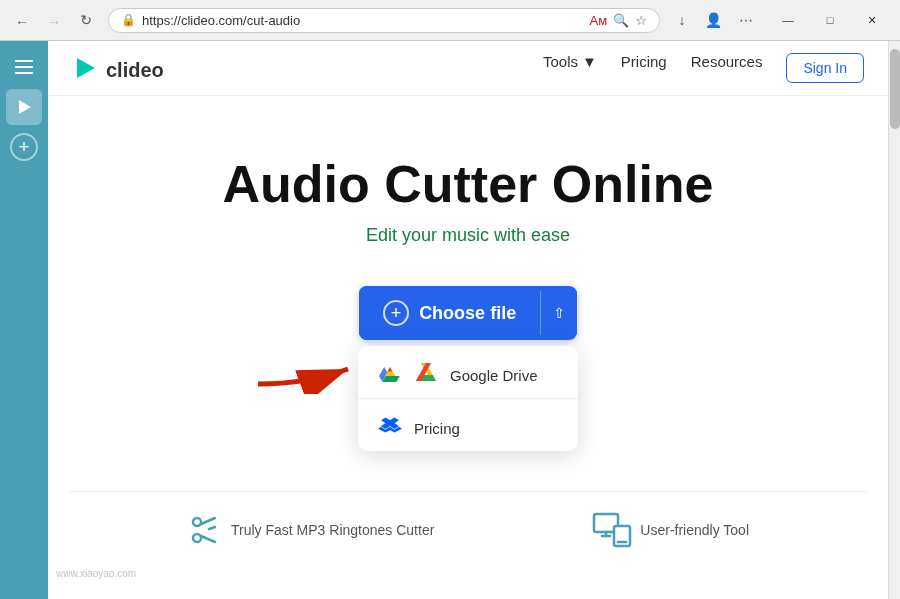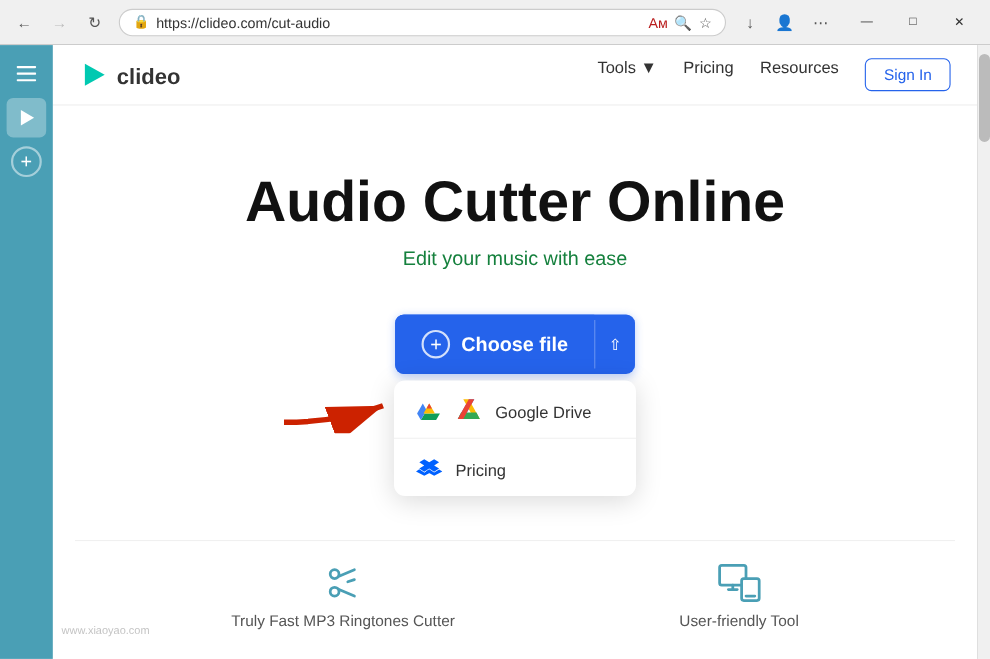--- a/index.html
+++ b/index.html
@@ -318,21 +318,20 @@
     
     .features {
       display: flex;
       justify-content: space-around;
       padding: 20px 40px 30px;
       border-top: 1px solid #f0f0f0;
       margin-top: 20px;
     }
     .feature {
       display: flex;
-      flex-direction: column;
       align-items: center;
       gap: 8px;
       color: #555;
       font-size: 14px;
       font-weight: 500;
     }
 
     
     .watermark {
       position: fixed;

